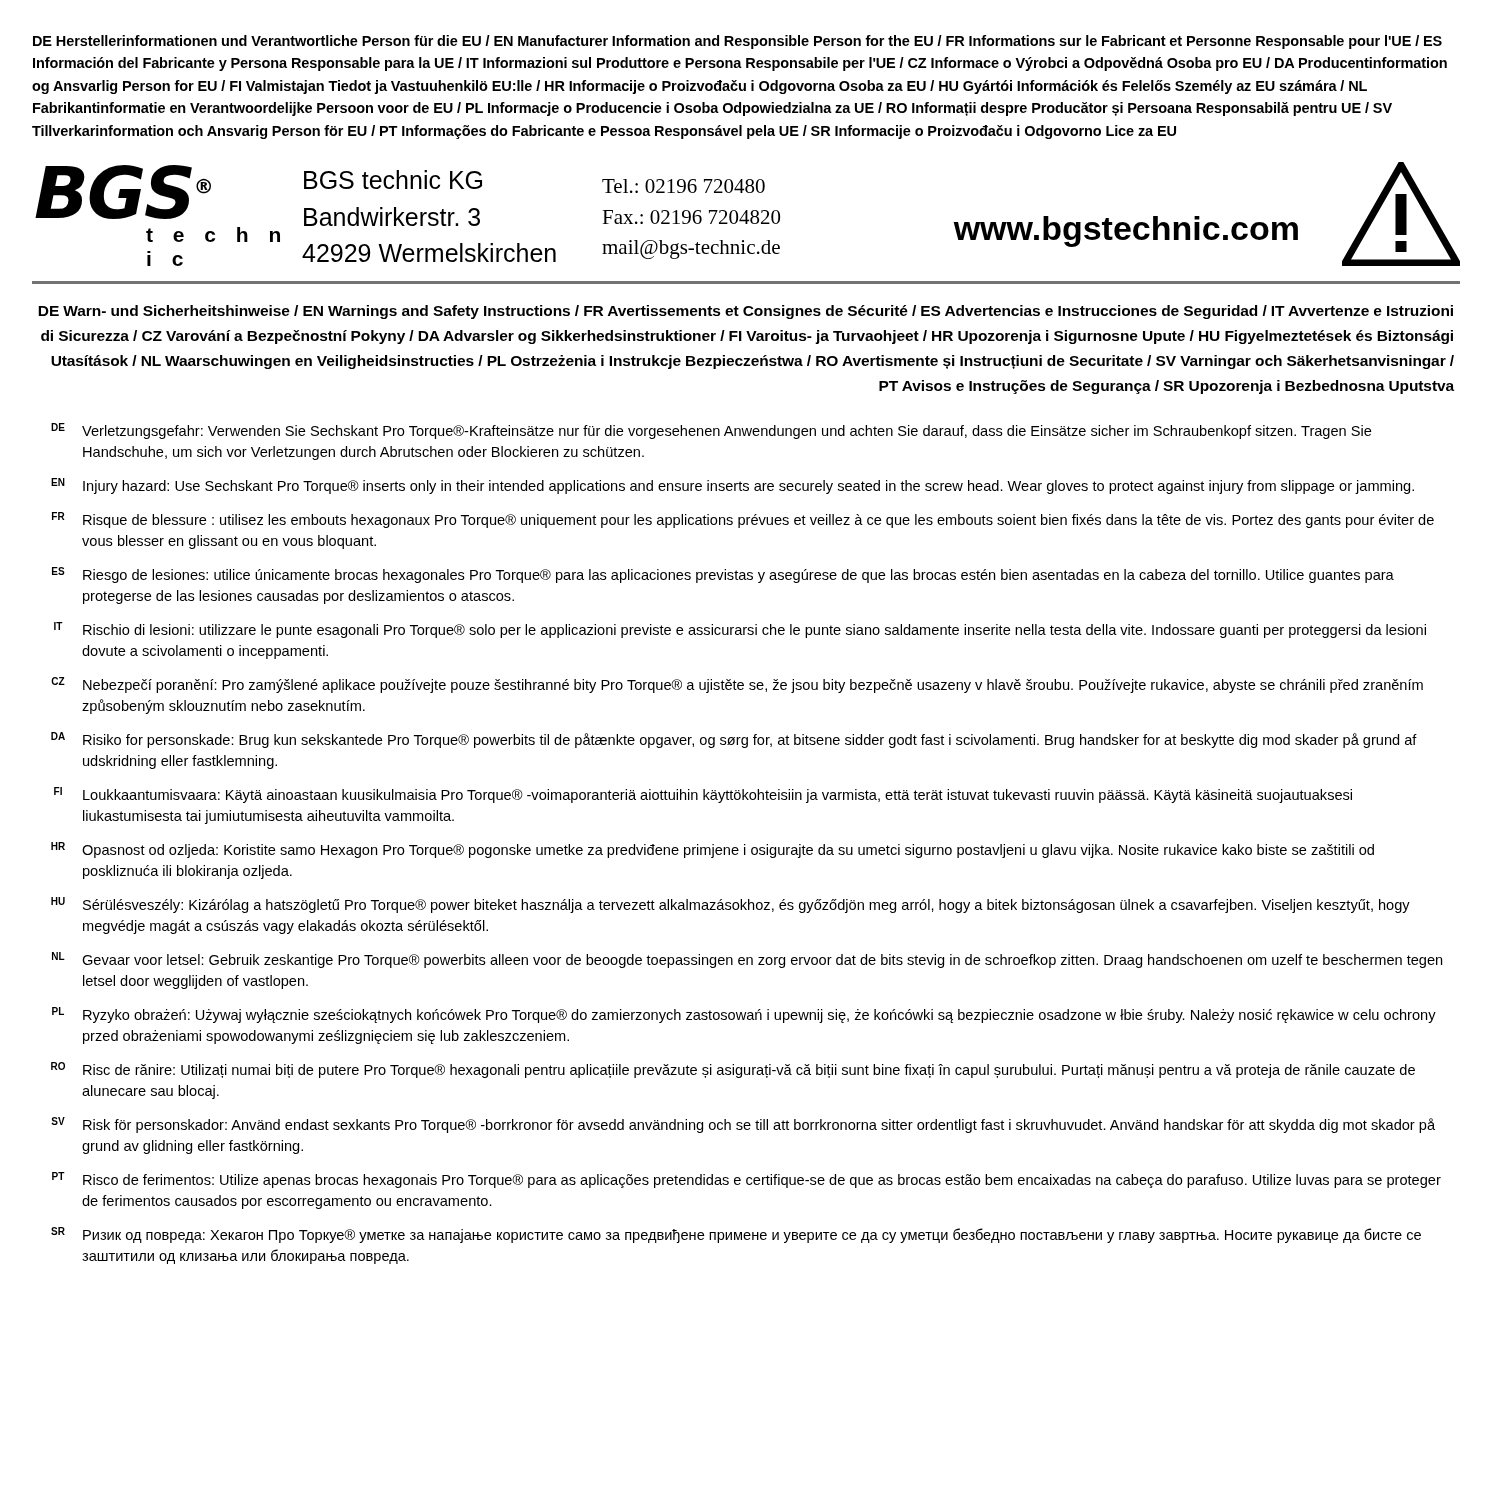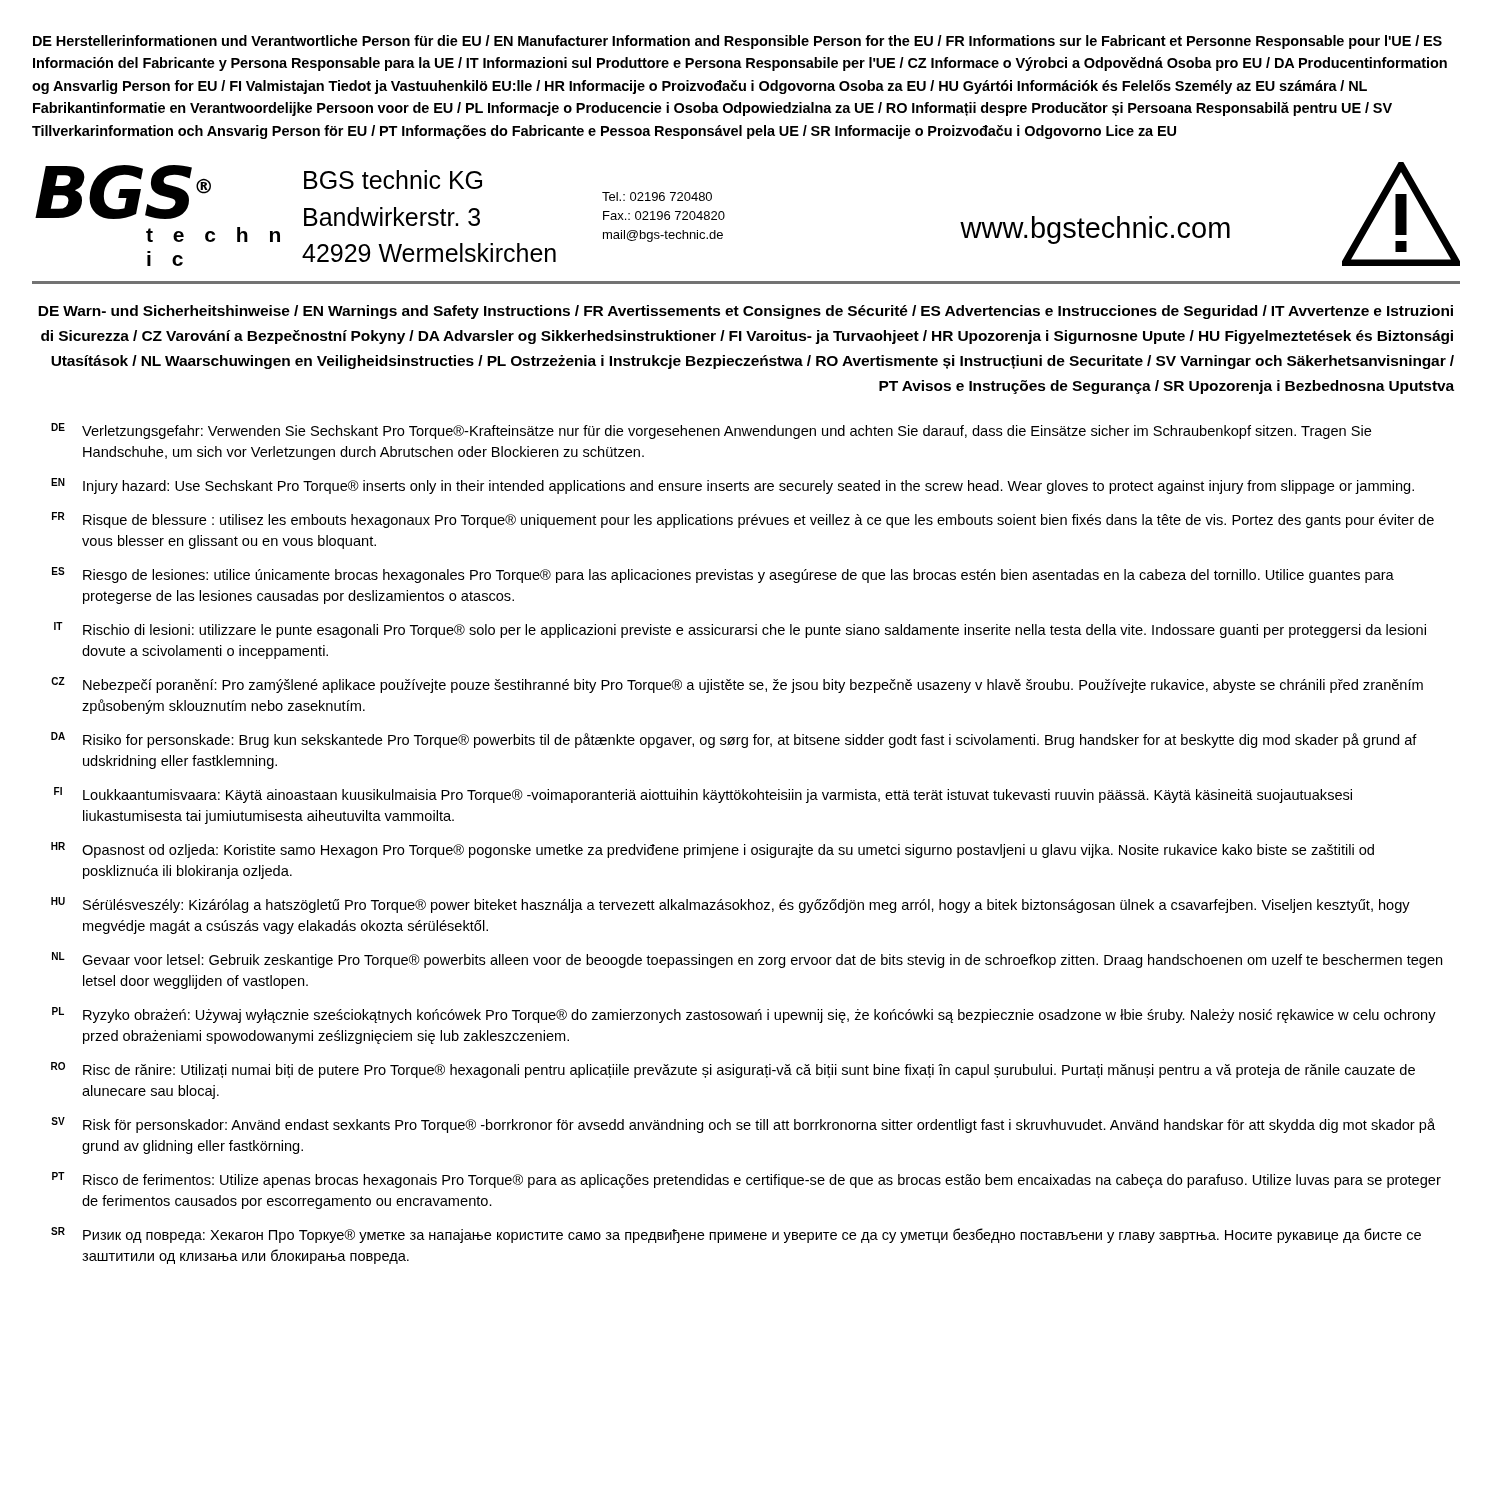--- a/index.html
+++ b/index.html
@@ -71,29 +71,30 @@
     padding-left: 112px;
   }
   .addr-block {
     flex: 0 0 300px;
     font-size: 25px;
     line-height: 1.45;
     padding-top: 4px;
   }
   .contact-block {
     flex: 0 0 290px;
-    font-size: 13px;
+    font-size: 21px;
     line-height: 1.45;
     padding-top: 4px;
+    font-family: Liberation Serif, serif;
   }
   .web-block {
     flex: 1 1 auto;
-    text-align: center;
-    font-size: 29px;
-    font-weight: normal;
+    text-align: right;
+    font-size: 34px;
+    font-weight: bold;
     padding-top: 28px;
     padding-right: 40px;
   }
   .warn-icon {
     flex: 0 0 120px;
     display: flex;
     justify-content: flex-end;
     align-items: center;
     padding-bottom: 2px;
   }

